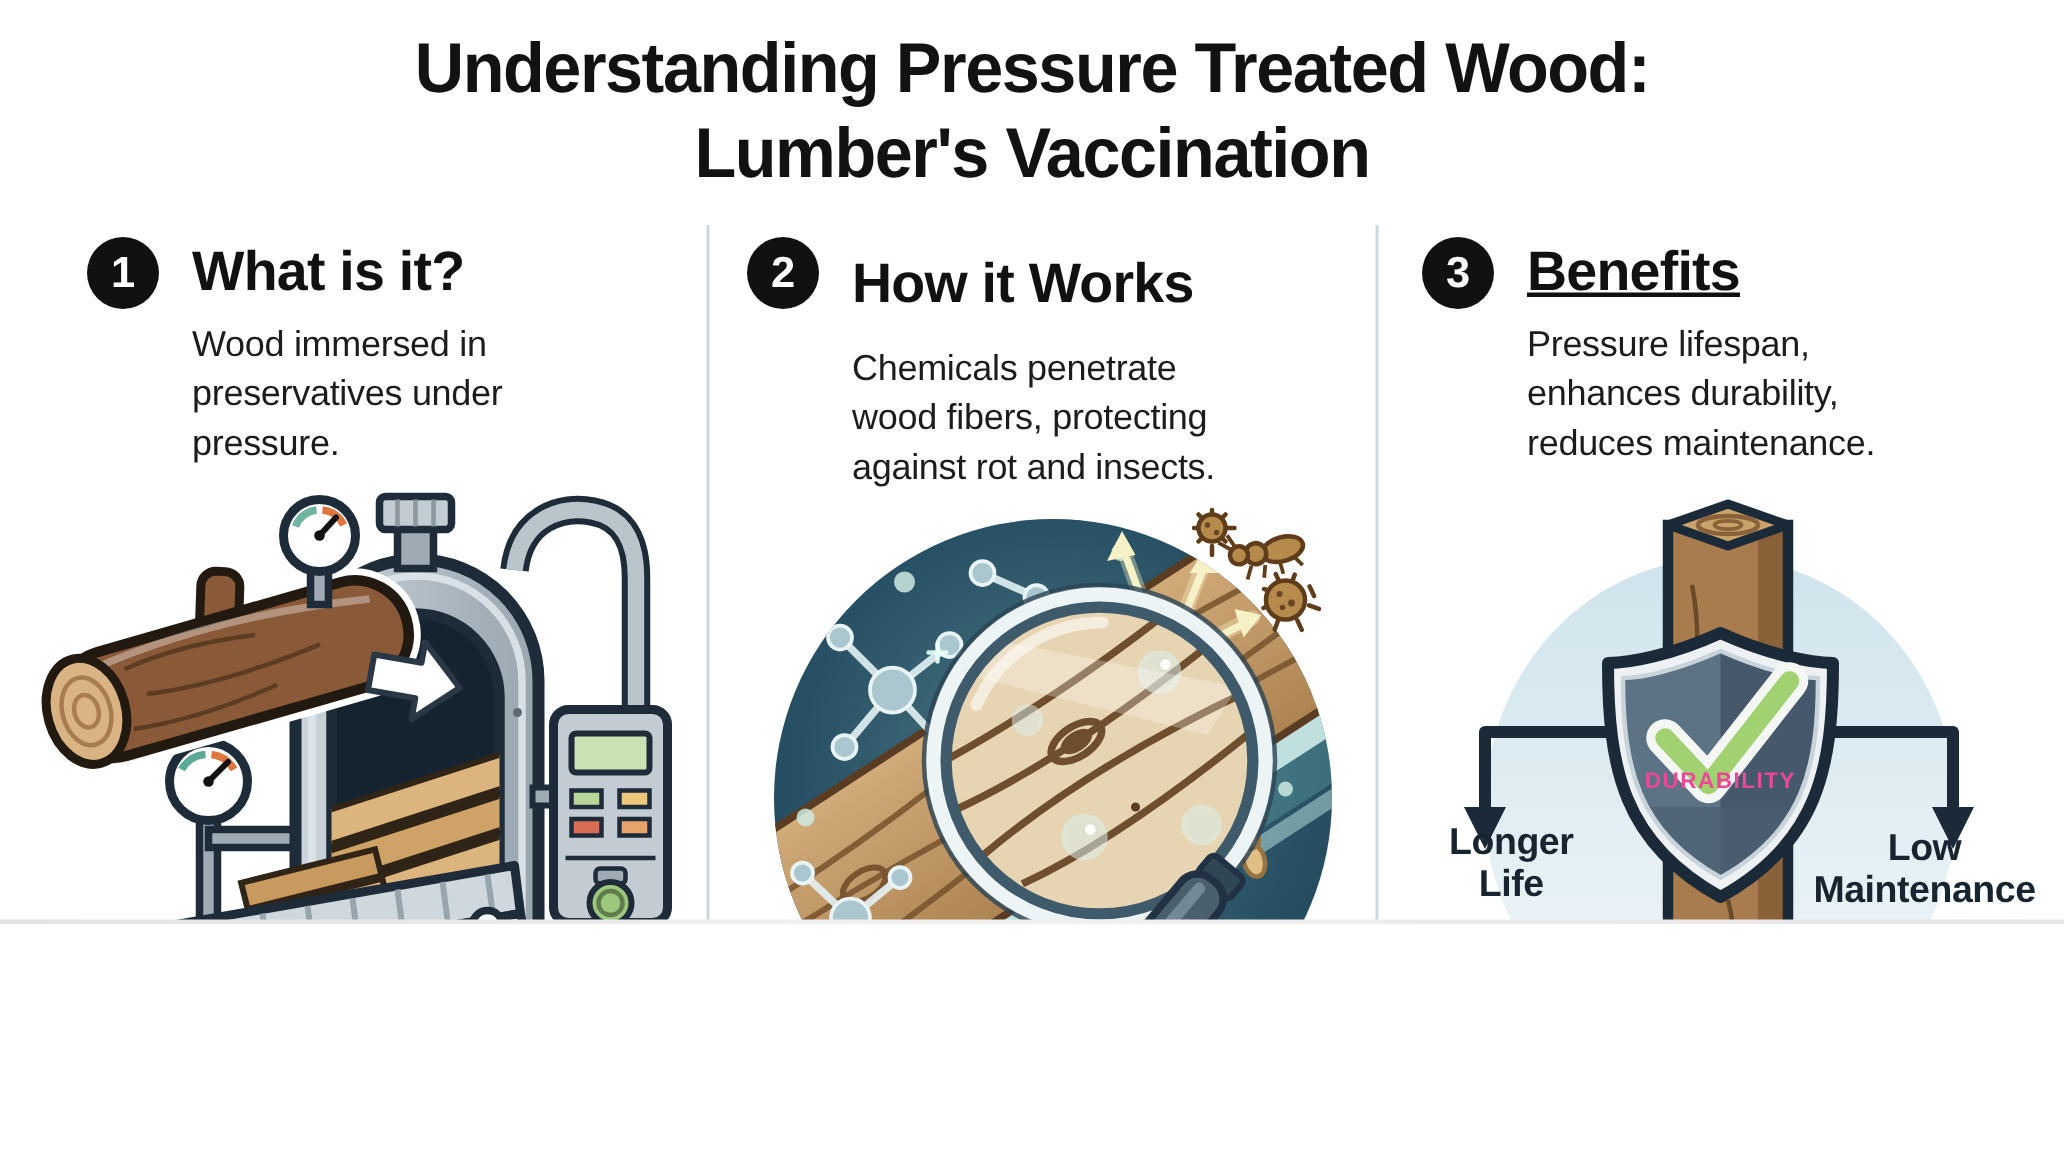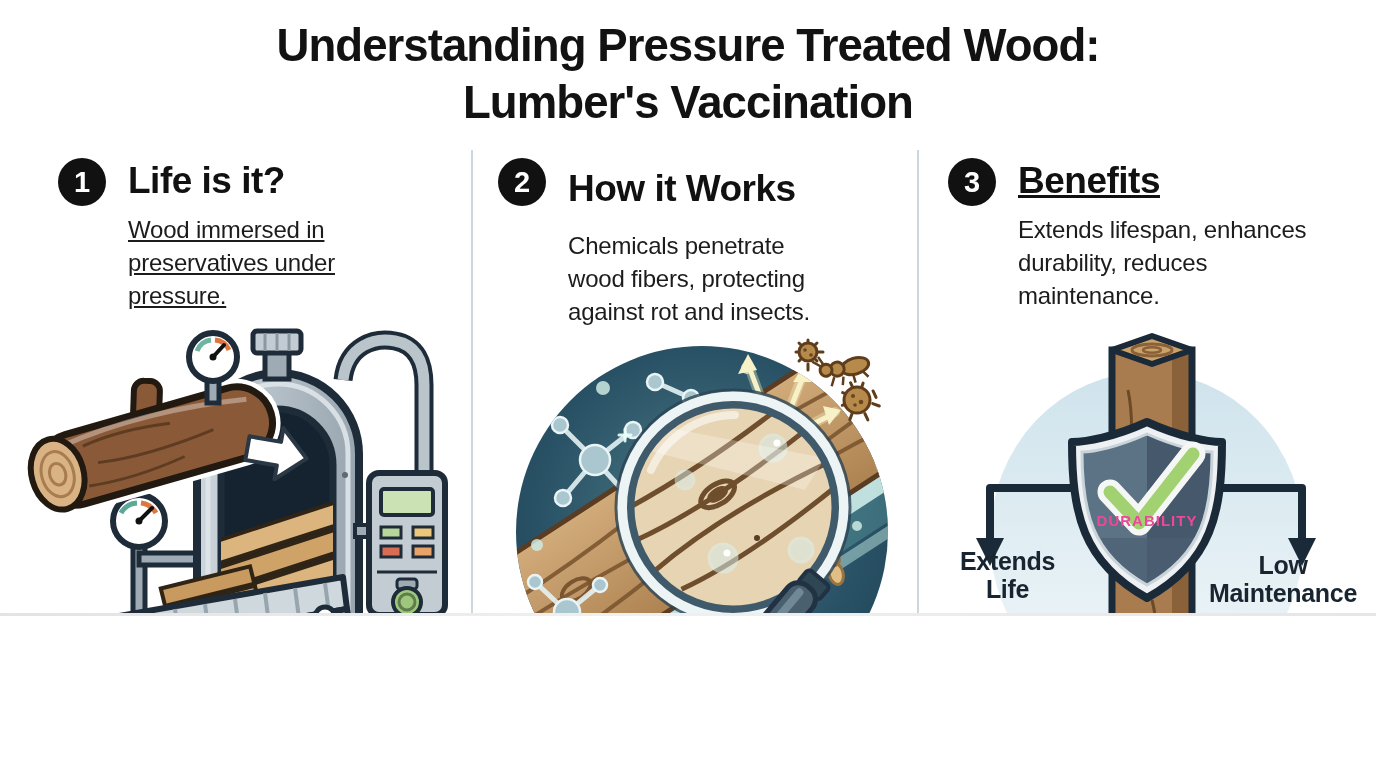--- a/index.html
+++ b/index.html
@@ -34,30 +34,30 @@
 
   <div class="title">
     <div>Understanding Pressure Treated Wood:</div>
     <div>Lumber's Vaccination</div>
   </div>
 
   <div class="divider d1"></div>
   <div class="divider d2"></div>
 
   <div class="badge" style="left:58px;top:158px;">1</div>
-  <h2 class="heading" style="left:128px;top:160px;">Life is it?</h2>
-  <p class="desc" style="left:128px;top:213px;width:280px;text-decoration:underline;">Wood immersed in preservatives under pressure.</p>
+  <h2 class="heading" style="left:128px;top:160px;">What is it?</h2>
+  <p class="desc" style="left:128px;top:213px;width:280px;">Wood immersed in preservatives under pressure.</p>
 
   <div class="badge" style="left:498px;top:158px;">2</div>
   <h2 class="heading" style="left:568px;top:168px;">How it Works</h2>
   <p class="desc" style="left:568px;top:229px;width:278px;">Chemicals penetrate wood fibers, protecting against rot and insects.</p>
 
   <div class="badge" style="left:948px;top:158px;">3</div>
   <h2 class="heading" style="left:1018px;top:160px;text-decoration:underline;">Benefits</h2>
-  <p class="desc" style="left:1018px;top:213px;width:290px;">Extends lifespan, enhances durability, reduces maintenance.</p>
+  <p class="desc" style="left:1018px;top:213px;width:290px;">Pressure lifespan, enhances durability, reduces maintenance.</p>
 
   <svg class="illus" style="left:25px;top:325px;" width="435" height="412" viewBox="0 0 435 412">
     <defs>
       <linearGradient id="metal" x1="0" y1="0" x2="1" y2="0">
         <stop offset="0" stop-color="#cdd6dc"></stop>
           <stop offset="1" stop-color="#98a5af"></stop>
       </linearGradient>
       <clipPath id="openClip">
           <rect x="196" y="84" width="112" height="268" rx="56"></rect>
         </clipPath>
@@ -415,17 +415,17 @@
       </g>
       <path d="M197,104 C226,117 250,122 262,122 C262,180 253,224 197,255 C141,224 132,180 132,122 C144,122 168,117 197,104 Z" fill="none" stroke="#c9d3da" stroke-width="3"></path>
       <g fill="none" stroke-linecap="round" stroke-linejoin="round">
         <path d="M160,162 L189,193 L243,124" stroke="#f4f7f4" stroke-width="25"></path>
         <path d="M160,162 L189,193 L243,124" stroke="#a2d171" stroke-width="13"></path>
       </g>
     </g>
   </svg>
 
   <div class="shield-label">DURABILITY</div>
-  <div class="benefit-label lbl-longer">Extends Life</div>
+  <div class="benefit-label lbl-longer">Longer Life</div>
   <div class="benefit-label lbl-low">Low Maintenance</div>
 
   <div class="bottom-edge"></div>
 </div>
 
 </body></html>

